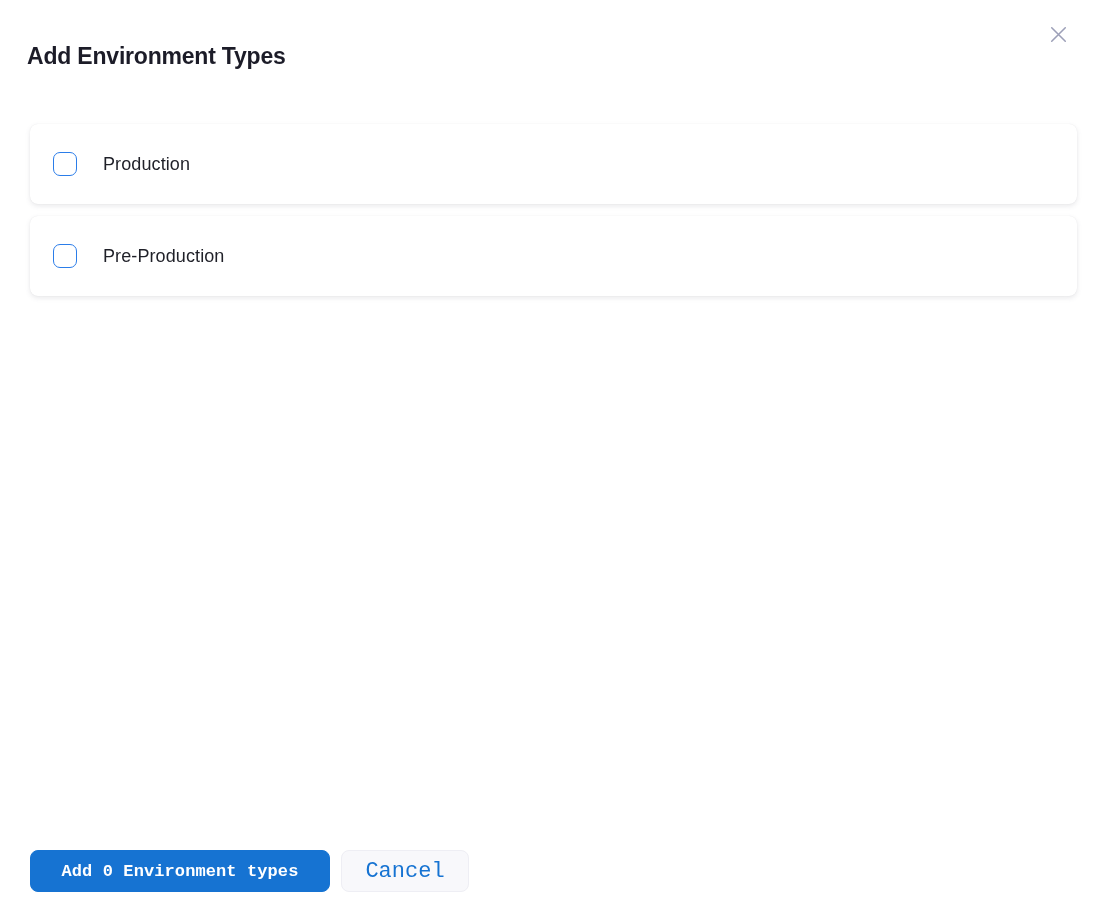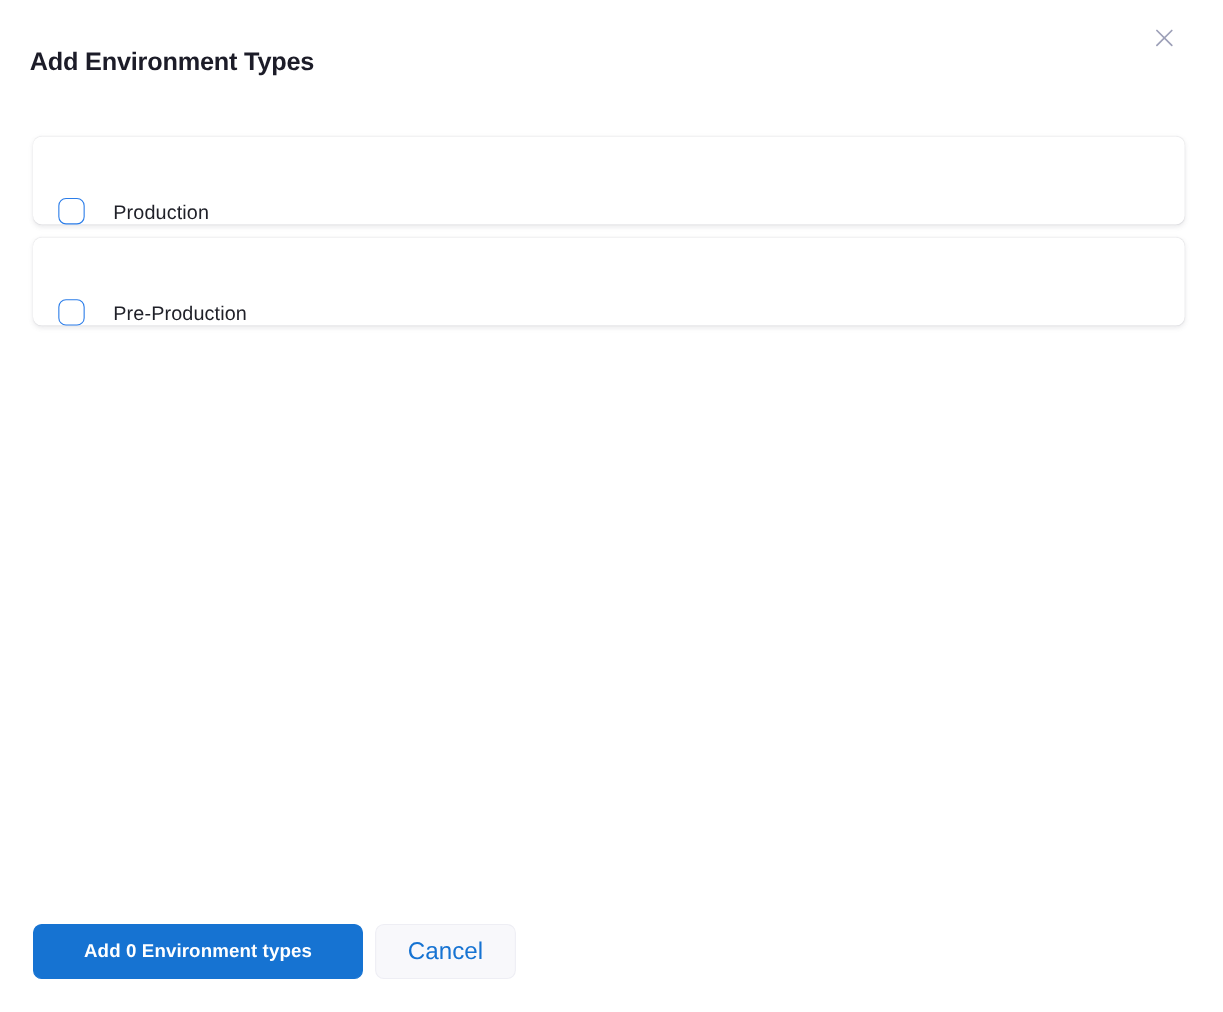--- a/index.html
+++ b/index.html
@@ -53,21 +53,21 @@
     display: flex;
     flex-direction: column;
     gap: 12px;
   }
   .env-row{
     height: 80px;
     background: var(--card-bg);
     border-radius: 8px;
     box-shadow: 0 0 1px rgba(40,41,61,0.10), 0 2px 5px rgba(96,97,112,0.14);
     display: flex;
-    align-items: flex-end;
+    align-items: center;
     padding-left: 23px;
     cursor: pointer;
   }
   .checkbox{
     width: 24px; height: 24px;
     border: 1.6px solid var(--checkbox-border);
     border-radius: 7px;
     background: #ffffff;
     flex: 0 0 auto;
     cursor: pointer;
@@ -79,28 +79,29 @@
     letter-spacing: 0.1px;
   }
   .modal-footer{
     position: absolute;
     left: 30px; top: 840px;
     display: flex;
     gap: 11px;
     align-items: center;
   }
   .btn{
-    height: 50px;
+    height: 42px;
     border-radius: 8px;
-    font-family: Liberation Sans, sans-serif;
+    font-family: Liberation Mono, monospace;
     font-size: 17px;
     cursor: pointer;
     display: inline-flex;
     align-items: center;
     justify-content: center;
+    margin-top: 10px;
   }
   .btn-primary{
     width: 300px;
     background: var(--primary);
     border: 1px solid var(--primary);
     color: #ffffff;
     font-weight: 700;
     letter-spacing: 0.1px;
   }
   .btn-cancel{

